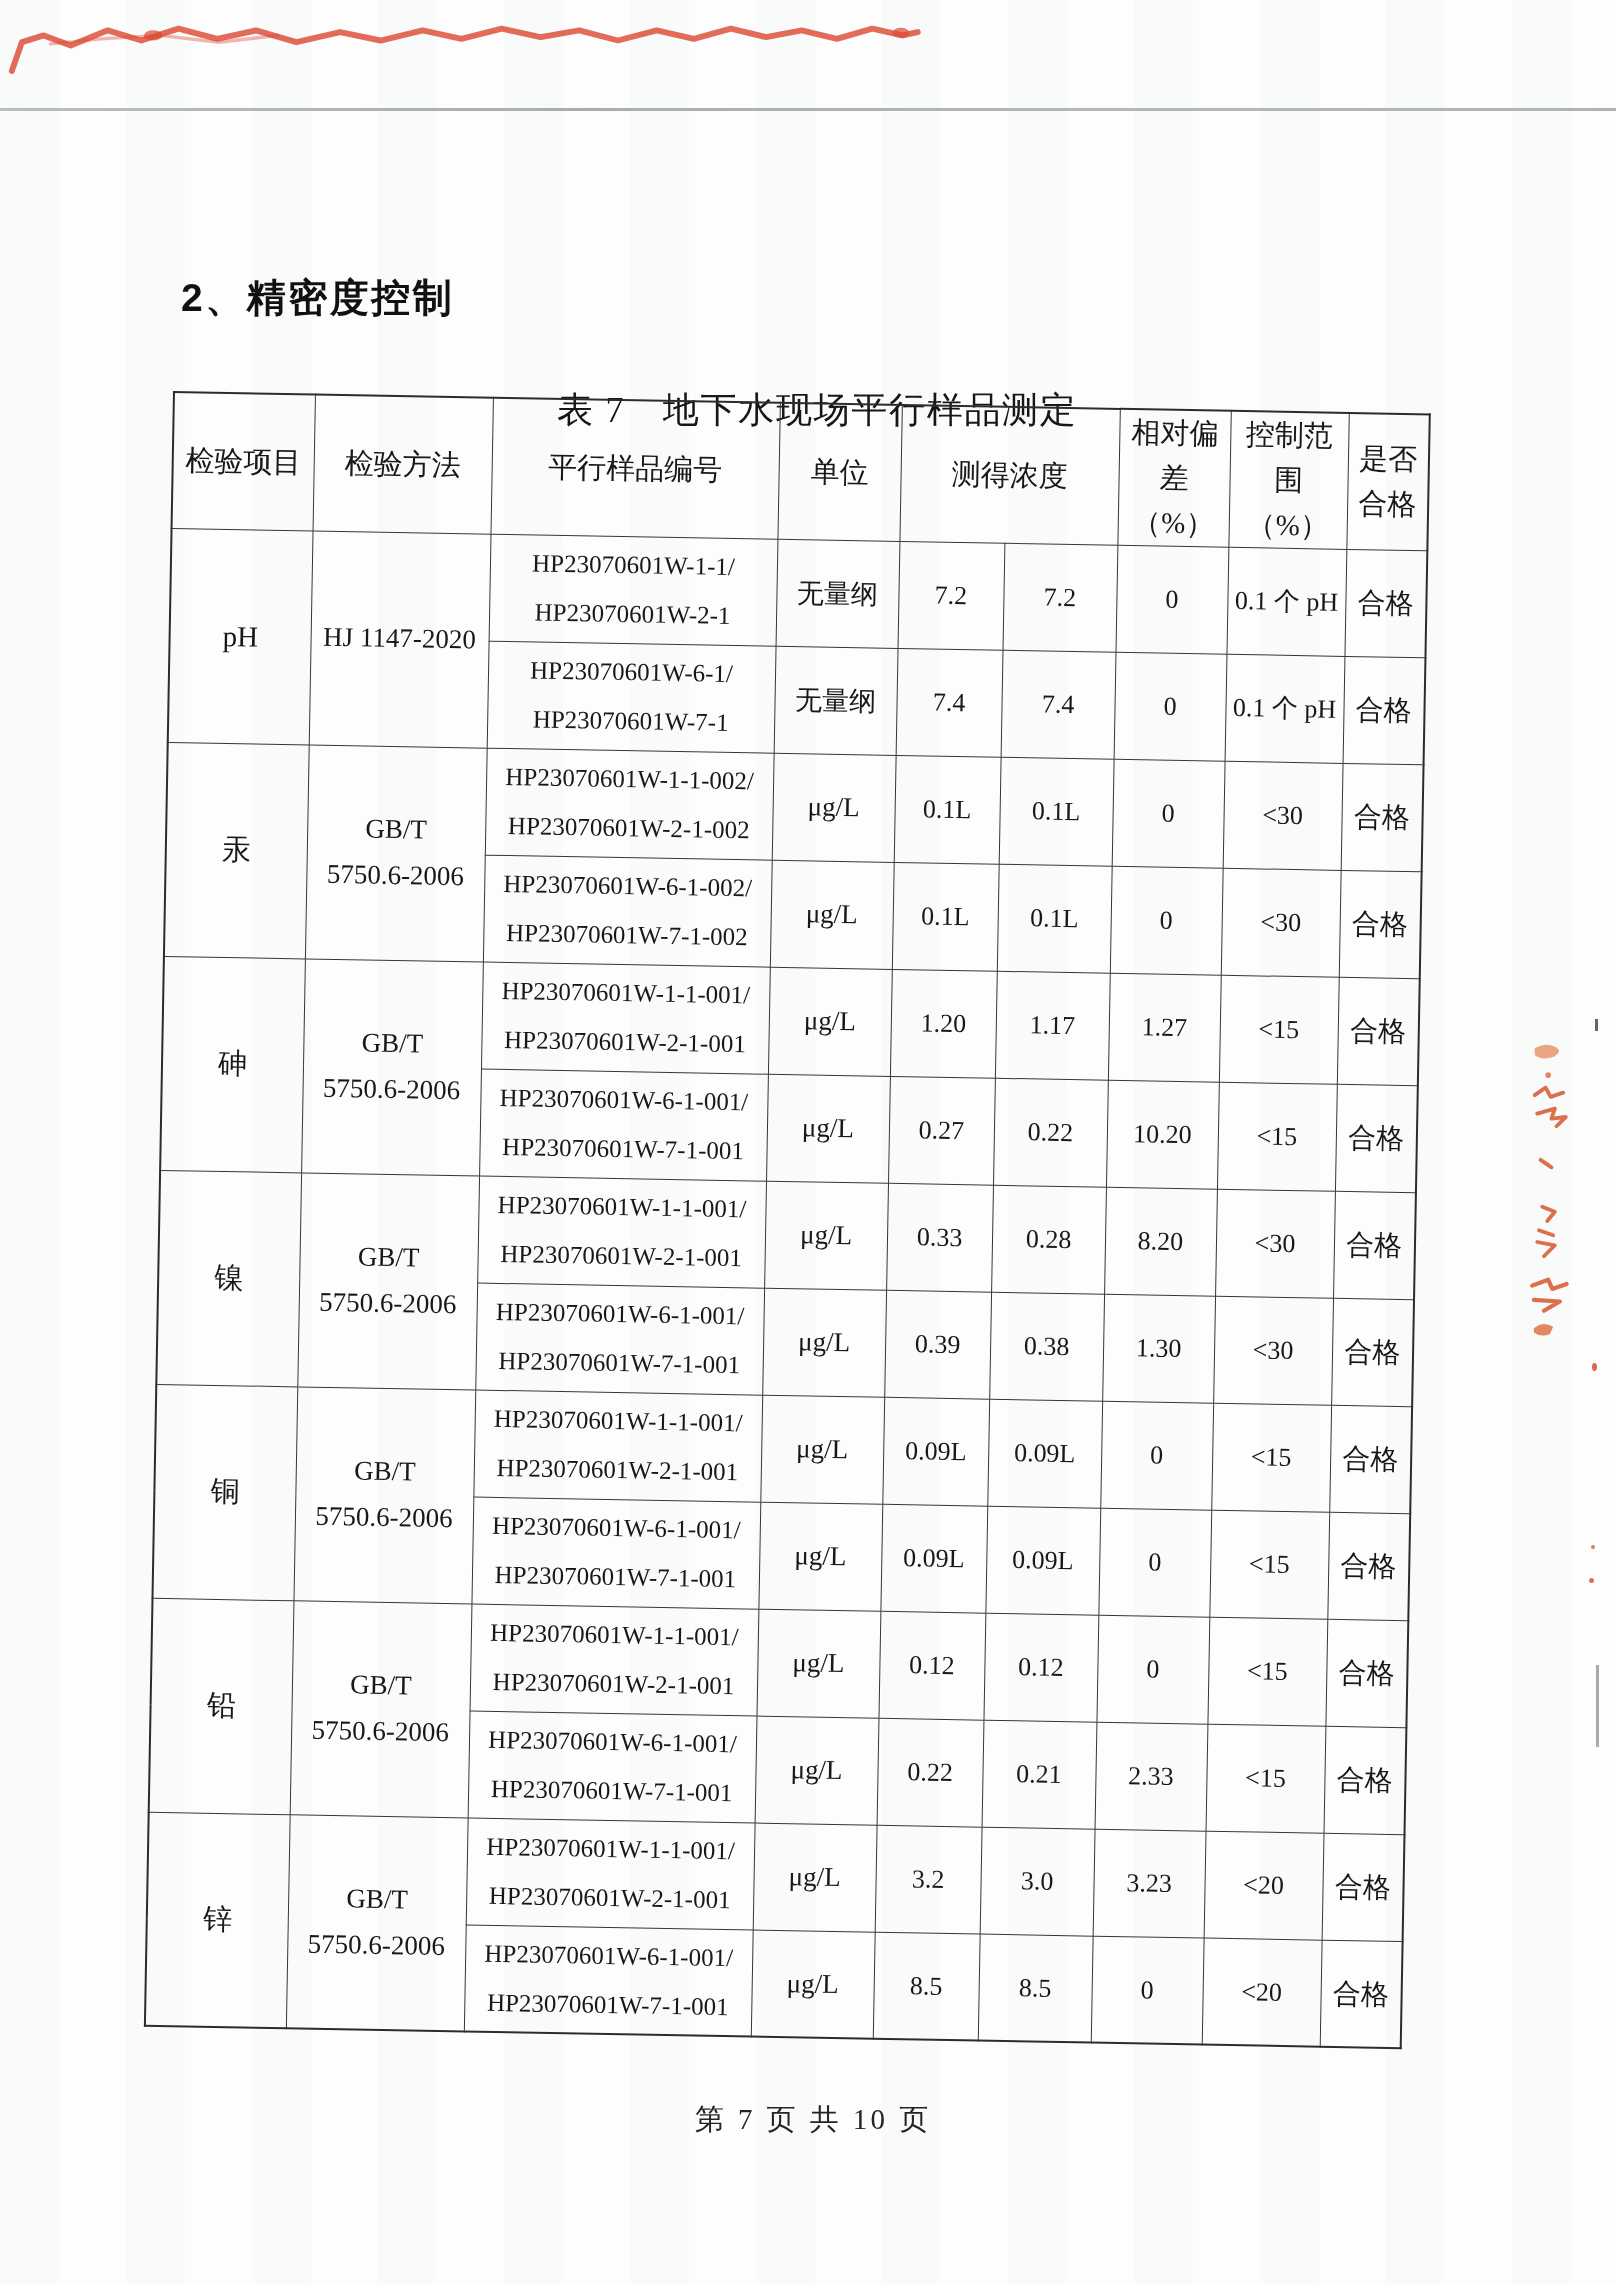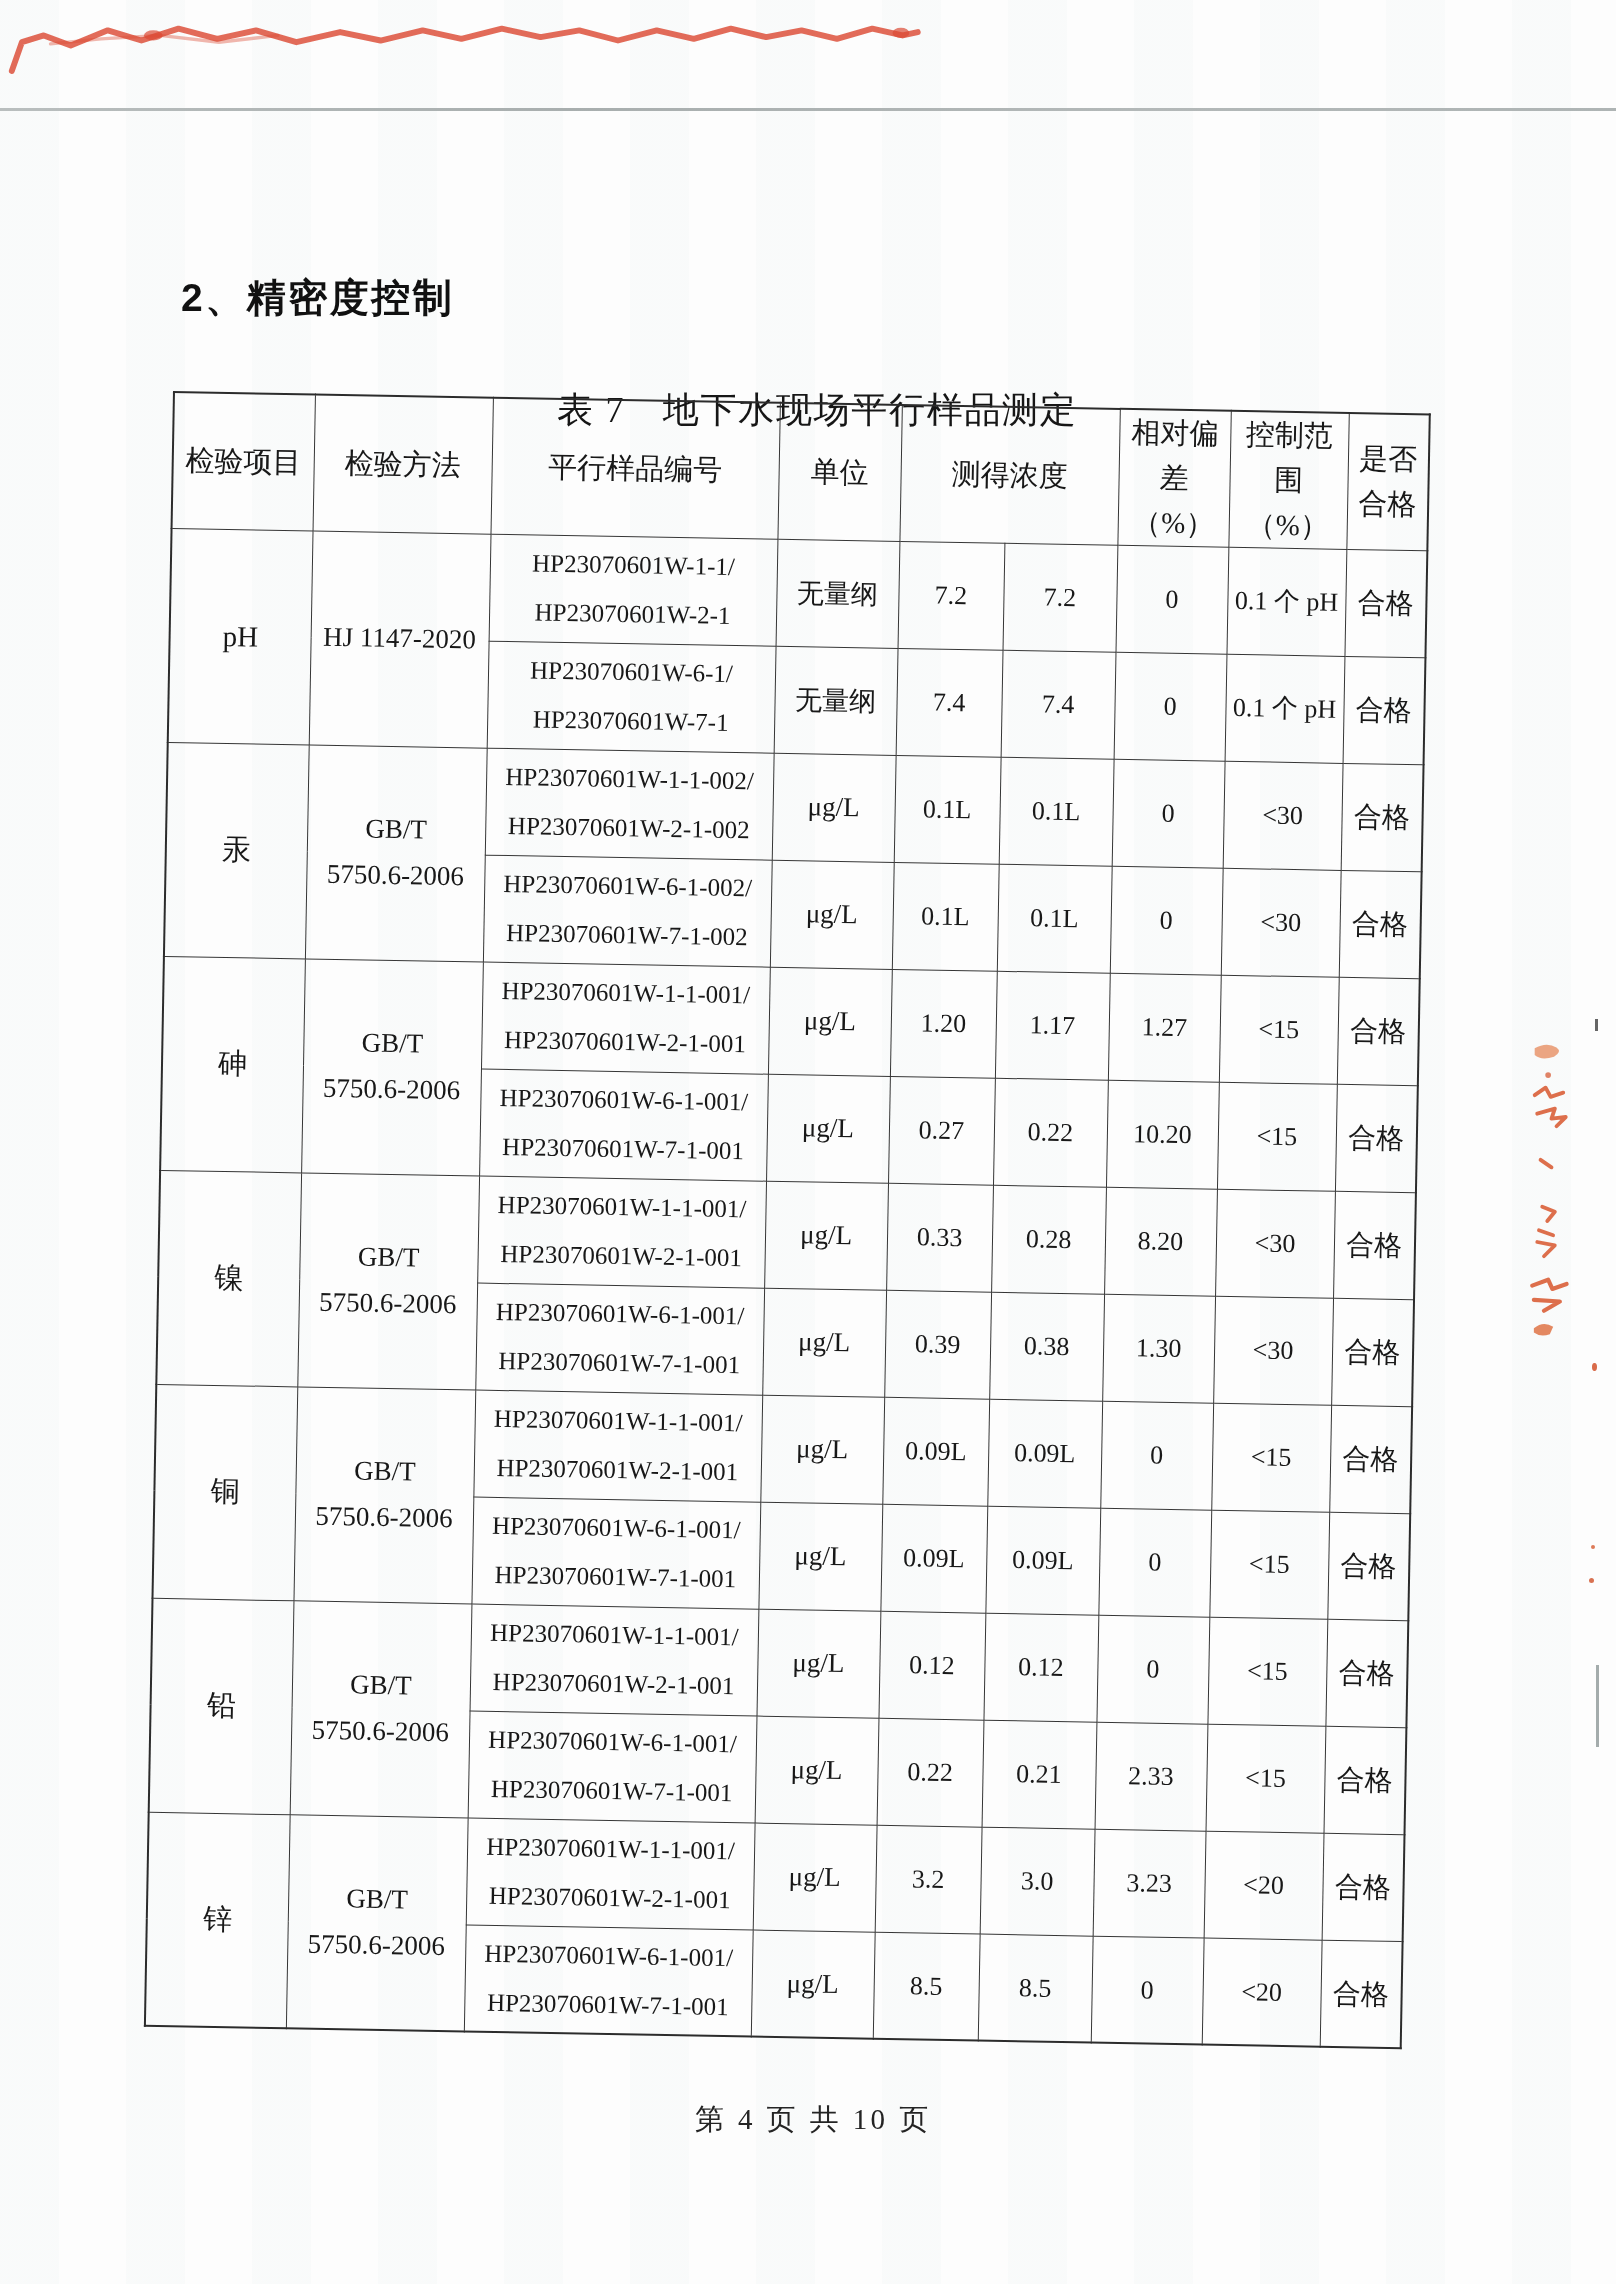--- a/index.html
+++ b/index.html
@@ -266,21 +266,21 @@
           <td class="c c-unit">μg/L</td>
           <td class="c c-val">8.5</td>
           <td class="c c-val">8.5</td>
           <td class="c c-dev">0</td>
           <td class="c c-range">&lt;20</td>
           <td class="c c-pass">合格</td>
         </tr>
       </tbody>
   </table>
 
-  <div class="footer">第 4 页 共 10 页</div>
+  <div class="footer">第 7 页 共 10 页</div>
 
   <svg class="margin-marks" viewBox="0 0 62 372">
     <path d="M8,14 q14,-8 26,-1 q7,5 -3,11 q-15,5 -23,-2 z" fill="#e99b74" opacity="0.9"></path>
     <circle cx="24" cy="46" r="3.4" fill="#e08366"></circle>
     <path d="M8,70 l13,-9 l6,11 l15,-5 M11,92 l21,-6 l-4,12 l17,-2 l-11,11" fill="none" stroke="#dd6f4c" stroke-width="4.6" stroke-linecap="round" stroke-linejoin="round"></path>
     <path d="M15,147 l13,9" fill="none" stroke="#dd6f4c" stroke-width="4.6" stroke-linecap="round"></path>
     <path d="M17,203 l15,6 l-9,11" fill="none" stroke="#dd6f4c" stroke-width="4.6" stroke-linecap="round" stroke-linejoin="round"></path>
     <path d="M13,231 l17,6 M11,245 l21,4 l-13,13" fill="none" stroke="#dd6f4c" stroke-width="4.4" stroke-linecap="round" stroke-linejoin="round"></path>
     <path d="M5,297 l19,-7 l5,11 l17,-6 M7,314 l31,2 l-19,11" fill="none" stroke="#dd6f4c" stroke-width="5" stroke-linecap="round" stroke-linejoin="round"></path>
     <path d="M7,348 q11,-9 23,-2 l-4,9 q-11,4 -19,-2 z" fill="#e28258" opacity="0.95"></path>

